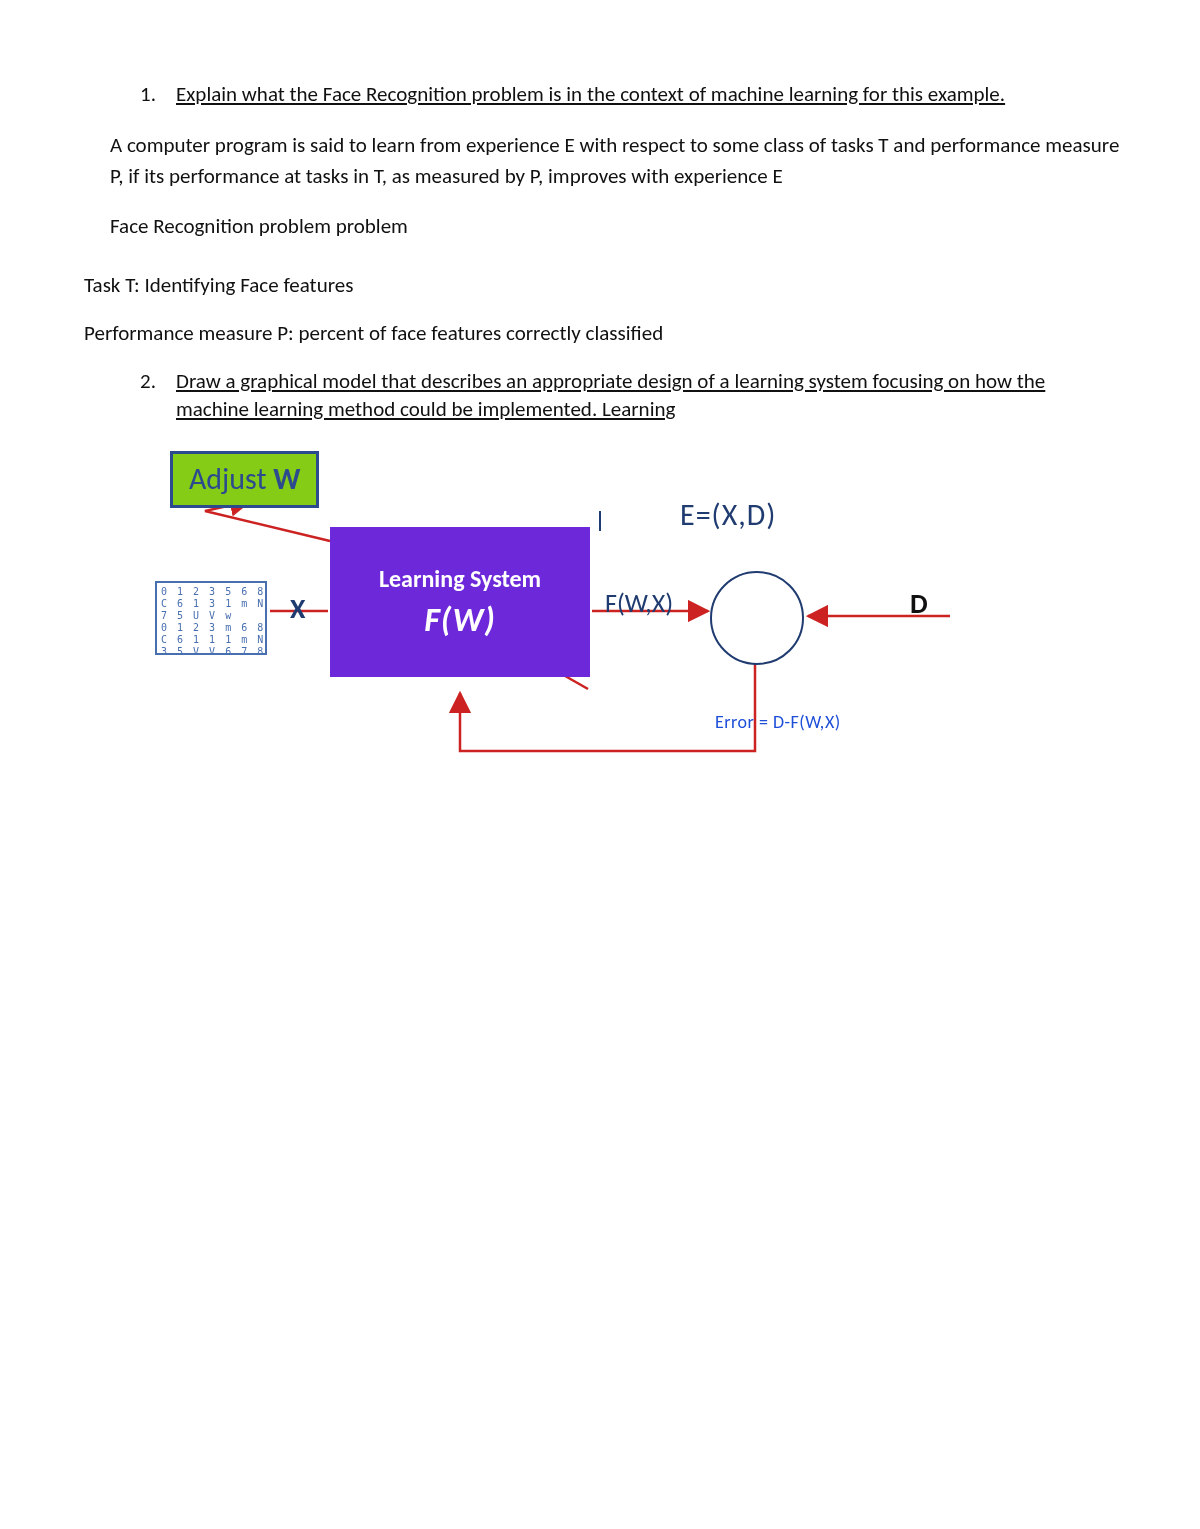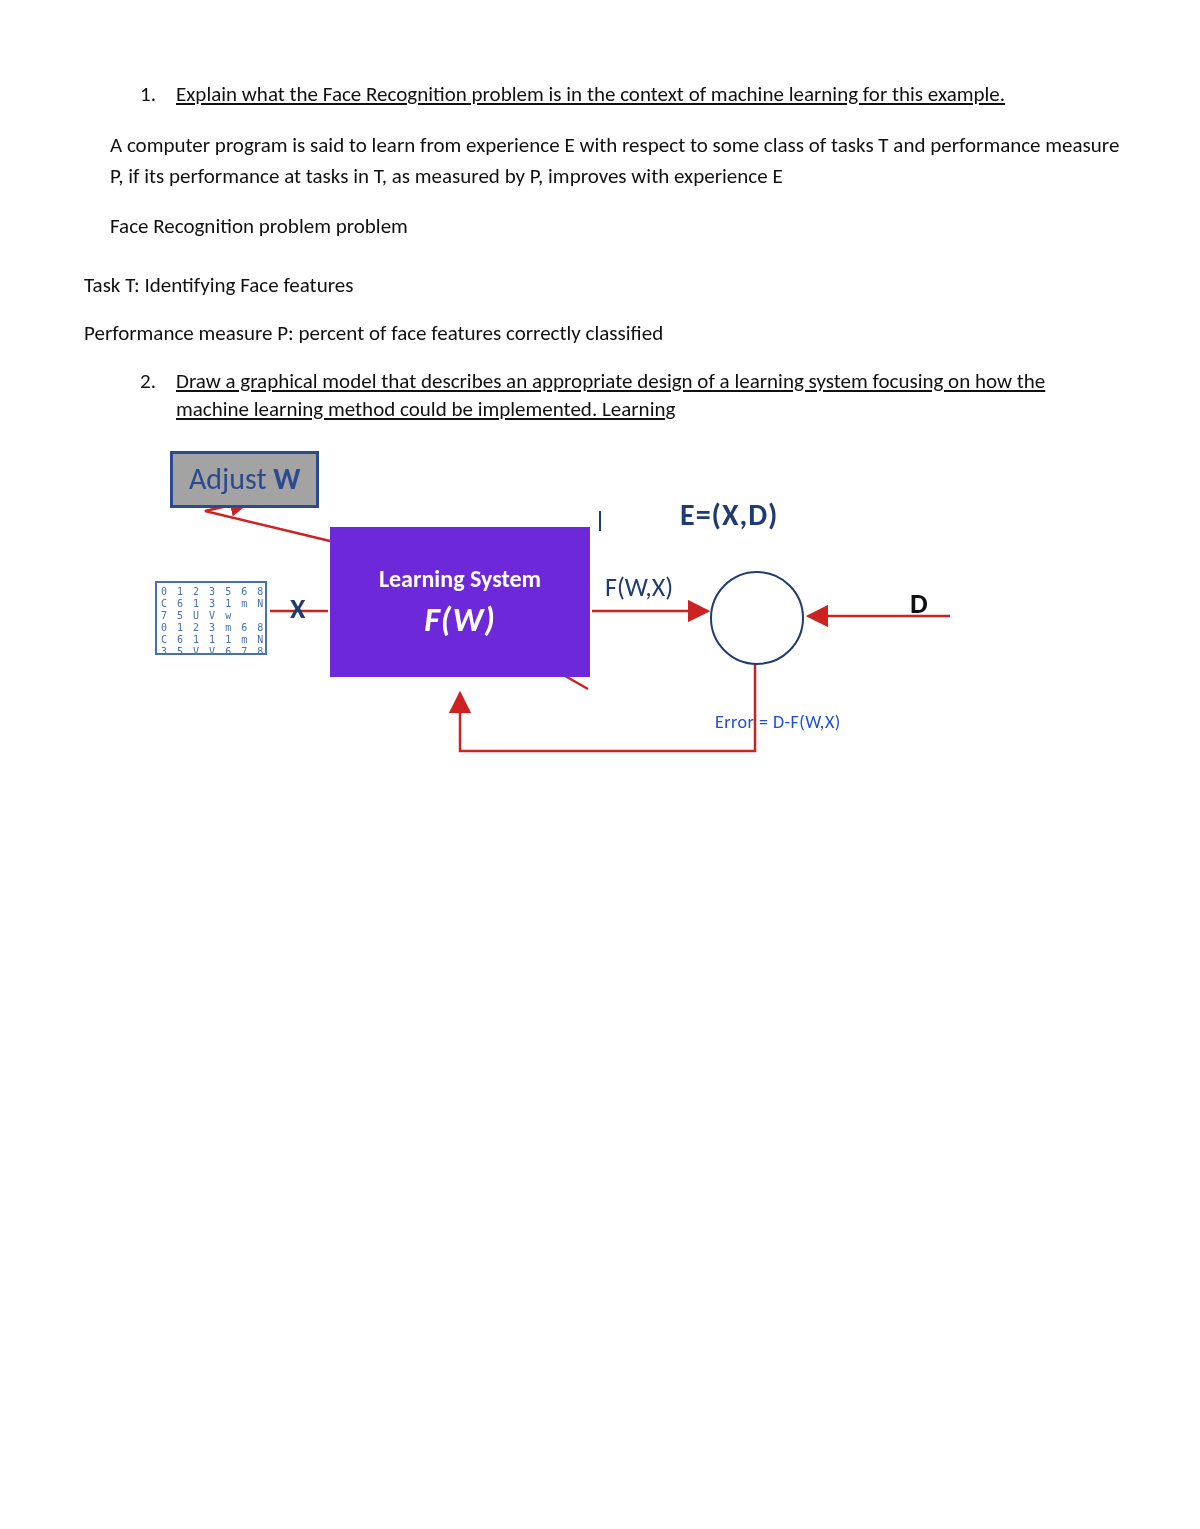--- a/index.html
+++ b/index.html
@@ -56,21 +56,21 @@
     margin: 20px 0 0 40px;
   }
   .box-adjust {
     position: absolute;
     left: 50px;
     top: 0px;
     border: 3px solid #2c4b8e;
     padding: 6px 16px 8px 16px;
     font-size: 30px;
     color: #2c4b8e;
-    background: #a3a3a3;
+    background: #84cc16;
   }
   .box-adjust .w { font-weight: 700; }
 
   .box-learn {
     position: absolute;
     left: 210px;
     top: 76px;
     width: 260px;
     height: 150px;
     background: #6d28d9;
@@ -90,28 +90,28 @@
     top: 140px;
     font-size: 28px;
     font-weight: 800;
     color: #1f3b70;
   }
   .lbl-e {
     position: absolute;
     left: 560px;
     top: 45px;
     font-size: 30px;
-    font-weight: 700;
+    font-weight: 400;
     color: #1f3b70;
     letter-spacing: 1px;
   }
   .lbl-fwx {
     position: absolute;
     left: 485px;
-    top: 120px;
+    top: 136px;
     font-size: 26px;
     color: #1f3b70;
   }
   .lbl-d {
     position: absolute;
     left: 790px;
     top: 135px;
     font-size: 28px;
     font-weight: 800;
     color: #111;

